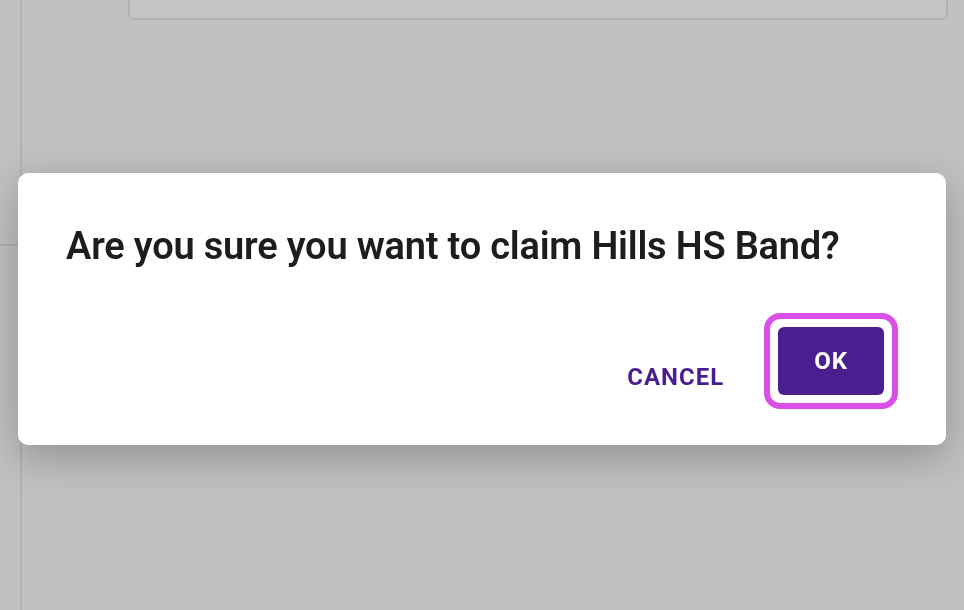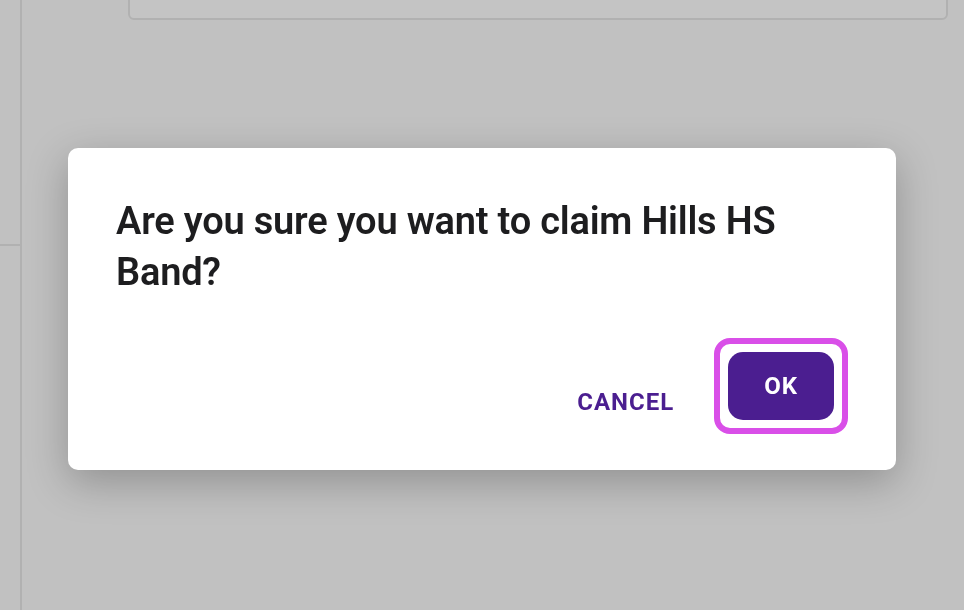--- a/index.html
+++ b/index.html
@@ -42,21 +42,21 @@
     }
     .overlay {
       position: absolute;
       inset: 0;
       background: rgba(120,120,120,0.35);
       display: flex;
       align-items: center;
       justify-content: center;
     }
     .dialog {
-      width: 828px;
+      width: 928px;
       background: #ffffff;
       border-radius: 10px;
       box-shadow: 0 12px 40px rgba(0,0,0,0.25);
       padding: 48px 48px 36px 48px;
       position: relative;
       top: 4px;
     }
     .dialog-title {
       font-size: 38px;
       font-weight: 600;
@@ -96,21 +96,21 @@
     .ok-highlight {
       border: 6px solid #d94fe8;
       border-radius: 16px;
       padding: 8px;
       display: inline-flex;
     }
     .btn-ok {
       background: #4b1e90;
       color: #ffffff;
       padding: 20px 36px;
-      border-radius: 15px;
+      border-radius: 6px;
     }
   </style>
 </head>
 <body>
 
 <div class="backdrop">
   <div class="bg-box" style="left:128px; top:-20px; right:16px; height:40px;"></div>
   <div class="bg-line-v" style="left:20px;"></div>
   <div class="bg-line-h" style="top:244px; right:auto; width:22px;"></div>
 </div>

